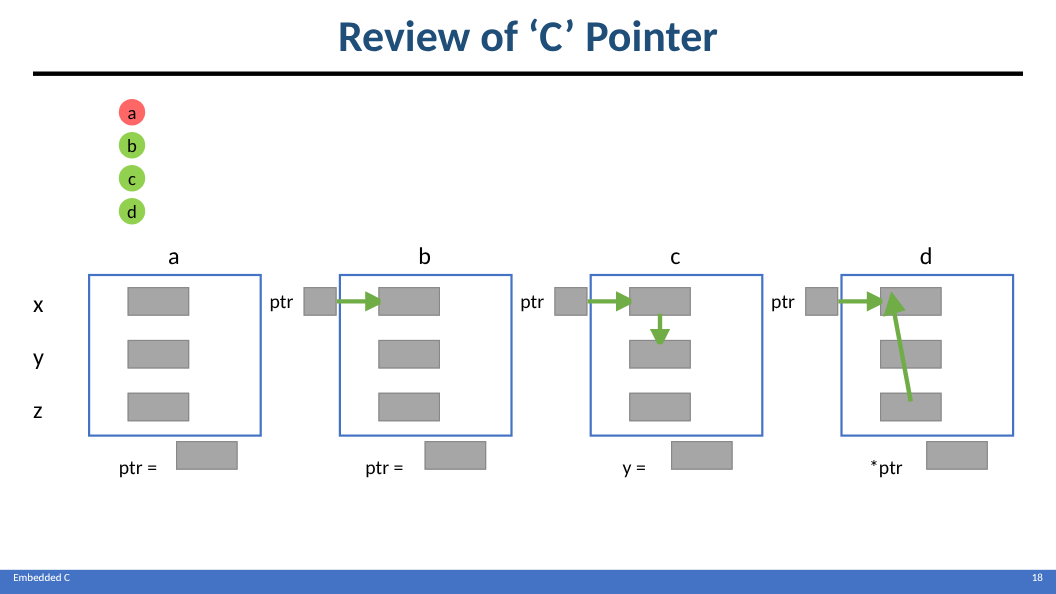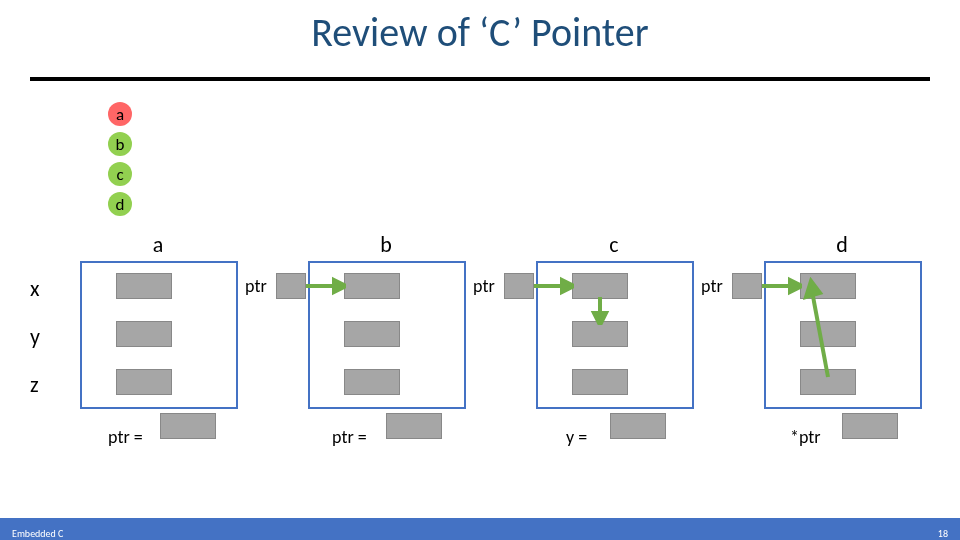--- a/index.html
+++ b/index.html
@@ -1,35 +1,35 @@
 <!DOCTYPE html>
 <html><head>
 <meta charset="utf-8">
 <style>
   html,body{margin:0;padding:0;width:960px;height:540px;background:#fff;font-family:"Segoe UI",Calibri,Arial,sans-serif;color:#000;overflow:hidden}
   .slide{width:960px;height:540px;position:relative;box-sizing:border-box;padding:8px 30px 0}
-  .title{font-size:40px;font-weight:400;color:#1f4e79;text-align:center;margin:0 0 20px}
+  .title{font-size:40px;font-weight:700;color:#1f4e79;text-align:center;margin:0 0 8px}
   .rule{height:4px;background:#000;margin:0 0 18px}
   .intro{text-align:center;font-size:22px;margin:0 0 14px}
   .code-block{margin:0 0 18px 78px}
   .code-row{display:flex;align-items:center;height:30px}
   .circ{width:24px;height:24px;border-radius:50%;display:flex;align-items:center;justify-content:center;font-size:17px;margin-right:14px;color:#000}
   .circ-red{background:#ff6666}
   .circ-green{background:#92d050}
   .code{font-family:"Courier New",monospace;font-size:21px;white-space:pre}
   .kw{color:#1f6fb5}
   .diagrams{position:relative;height:210px;margin-top:6px}
   .row-label{position:absolute;left:0;font-size:22px}
   .col-label{position:absolute;font-size:22px;top:-6px;text-align:center;width:30px}
   .mem{position:absolute;border:2px solid #4472c4;background:#fff;box-sizing:border-box}
   .cell{position:absolute;background:#a6a6a6;height:26px;border:1px solid #888;box-sizing:border-box}
   .ptrbox{position:absolute;background:#a6a6a6;height:26px;border:1px solid #888;box-sizing:border-box}
   .bot-txt{position:absolute;font-size:18px;top:189px}
   .arrow{position:absolute;stroke:#70ad47;stroke-width:4;fill:#70ad47}
-  .footer{position:absolute;left:0;right:0;bottom:0;height:22px;background:#4472c4;color:#fff;font-size:10px;display:flex;align-items:flex-end;padding:0 12px;box-sizing:border-box}
+  .footer{position:absolute;left:0;right:0;bottom:0;height:22px;background:#4472c4;color:#fff;font-size:10px;display:flex;align-items:flex-start;padding:0 12px;box-sizing:border-box}
   .footer .center{position:absolute;left:0;right:0;text-align:center}
   .footer .right{position:absolute;right:12px}
 </style>
 </head>
 <body>
 <div class="slide">
 
   <h1 class="title">Review of ‘C’ Pointer</h1>
   <div class="rule"></div>
 

